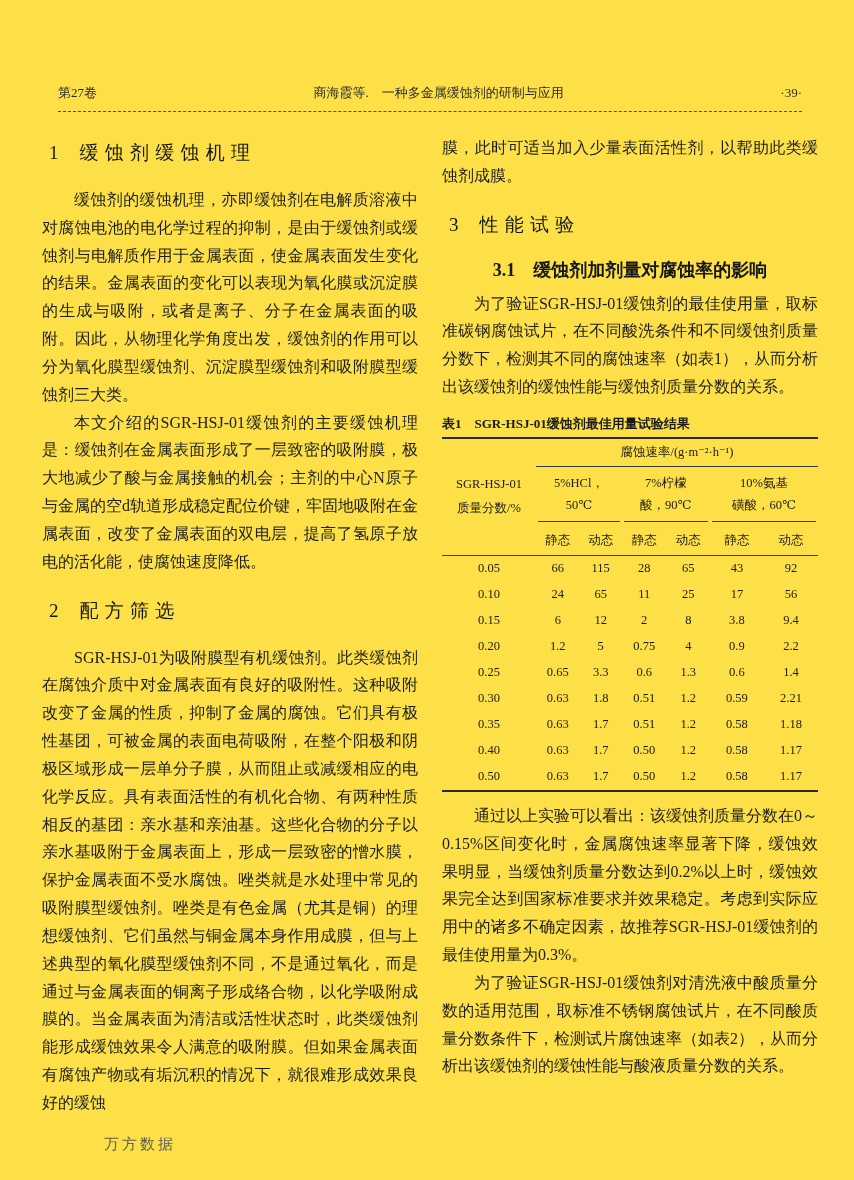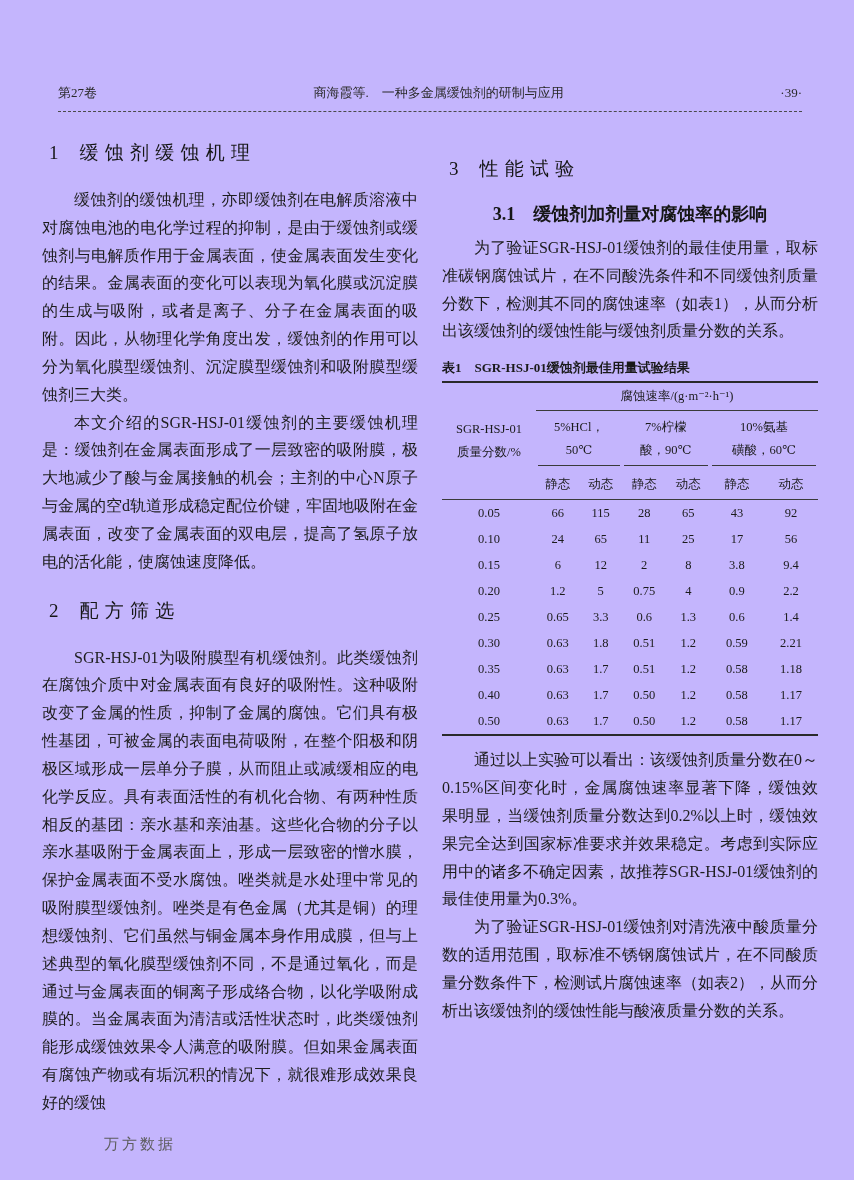--- a/index.html
+++ b/index.html
@@ -1,19 +1,19 @@
 <!DOCTYPE html>
 <html lang="zh"><head>
 <meta charset="utf-8">
 <style>
   * { margin:0; padding:0; box-sizing:border-box; }
   html,body { background:#f4f4f1; }
   .page {
     position:relative; width:854px; height:1180px; margin:0 auto;
-    background:#c4b5fd; color:#1e1e1e; overflow:hidden;
+    background:#fde047; color:#1e1e1e; overflow:hidden;
     font-family:"Liberation Serif","DejaVu Serif",serif;
   }
   
   .header {
     position:absolute; top:84px; left:58px; right:52px;
     display:flex; align-items:baseline; justify-content:space-between;
     font-size:13px; padding-bottom:9px; border-bottom:1px dashed #4a4a4a;
     color:#2a2a2a;
   }
   .header .htitle { flex:1; text-align:center; }
@@ -78,20 +78,21 @@
       </h2>
       <p class="body">缓蚀剂的缓蚀机理，亦即缓蚀剂在电解质溶液中对腐蚀电池的电化学过程的抑制，是由于缓蚀剂或缓蚀剂与电解质作用于金属表面，使金属表面发生变化的结果。金属表面的变化可以表现为氧化膜或沉淀膜的生成与吸附，或者是离子、分子在金属表面的吸附。因此，从物理化学角度出发，缓蚀剂的作用可以分为氧化膜型缓蚀剂、沉淀膜型缓蚀剂和吸附膜型缓蚀剂三大类。</p>
       <p class="body">本文介绍的SGR-HSJ-01缓蚀剂的主要缓蚀机理是：缓蚀剂在金属表面形成了一层致密的吸附膜，极大地减少了酸与金属接触的机会；主剂的中心N原子与金属的空d轨道形成稳定配位价键，牢固地吸附在金属表面，改变了金属表面的双电层，提高了氢原子放电的活化能，使腐蚀速度降低。</p>
       <h2 class="section mid">
         <span class="secnum">2</span><span>配方筛选</span>
       </h2>
       <p class="body">SGR-HSJ-01为吸附膜型有机缓蚀剂。此类缓蚀剂在腐蚀介质中对金属表面有良好的吸附性。这种吸附改变了金属的性质，抑制了金属的腐蚀。它们具有极性基团，可被金属的表面电荷吸附，在整个阳极和阴极区域形成一层单分子膜，从而阻止或减缓相应的电化学反应。具有表面活性的有机化合物、有两种性质相反的基团：亲水基和亲油基。这些化合物的分子以亲水基吸附于金属表面上，形成一层致密的憎水膜，保护金属表面不受水腐蚀。唑类就是水处理中常见的吸附膜型缓蚀剂。唑类是有色金属（尤其是铜）的理想缓蚀剂、它们虽然与铜金属本身作用成膜，但与上述典型的氧化膜型缓蚀剂不同，不是通过氧化，而是通过与金属表面的铜离子形成络合物，以化学吸附成膜的。当金属表面为清洁或活性状态时，此类缓蚀剂能形成缓蚀效果令人满意的吸附膜。但如果金属表面有腐蚀产物或有垢沉积的情况下，就很难形成效果良好的缓蚀</p>
     </div>
 
     <div class="col">
+      <p class="body cont">膜，此时可适当加入少量表面活性剂，以帮助此类缓蚀剂成膜。</p>
       <h2 class="section mid">
         <span class="secnum">3</span><span>性能试验</span>
       </h2>
       <h3 class="sub">3.1　缓蚀剂加剂量对腐蚀率的影响</h3>
       <p class="body">为了验证SGR-HSJ-01缓蚀剂的最佳使用量，取标准碳钢腐蚀试片，在不同酸洗条件和不同缓蚀剂质量分数下，检测其不同的腐蚀速率（如表1），从而分析出该缓蚀剂的缓蚀性能与缓蚀剂质量分数的关系。</p>
 
       <div class="tbl-caption">表1　SGR-HSJ-01缓蚀剂最佳用量试验结果</div>
       <table class="t1">
         <colgroup>
             <col class="c0">

